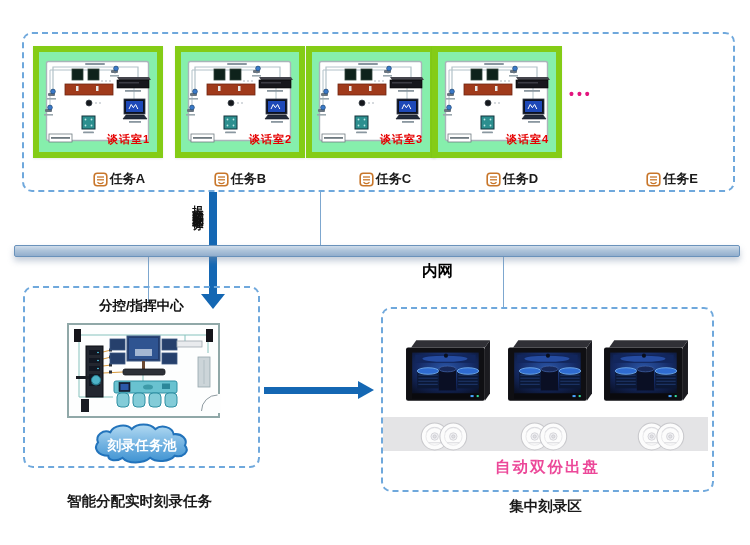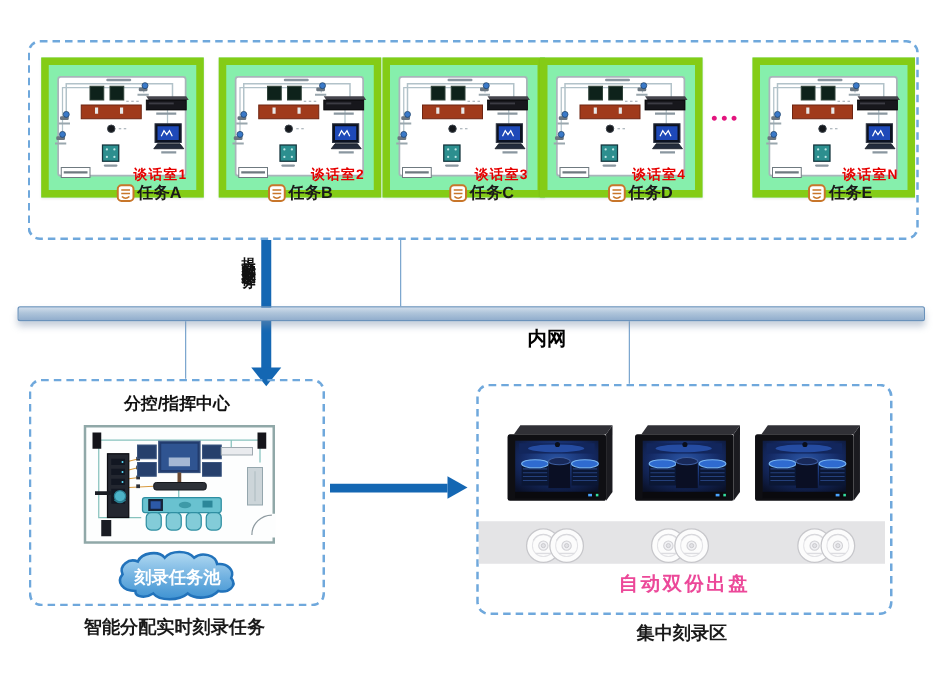--- a/index.html
+++ b/index.html
@@ -7,21 +7,21 @@
          font-family:"Liberation Sans","DejaVu Sans",sans-serif;color:#111;}
   
   .dashed-box{position:absolute;border:2px dashed #6FA8DC;border-radius:10px;background:transparent;}
   
   .room{position:absolute;top:46px;width:118px;height:100px;background:#86efac;
         border:6px solid #84cc16;box-shadow:0 1px 2px rgba(0,0,0,.08);}
   .room svg{display:block;width:118px;height:100px;}
   .room-label{position:absolute;right:7px;bottom:5px;font-size:11px;font-weight:bold;
               color:#E60000;letter-spacing:1px;white-space:nowrap;}
   
-  .task{position:absolute;top:143px;width:110px;height:22px;display:flex;align-items:center;
+  .task{position:absolute;top:168px;width:110px;height:22px;display:flex;align-items:center;
         justify-content:center;gap:2px;}
   .task svg{width:15px;height:15px;flex:0 0 auto;}
   .task-label{font-size:13px;font-weight:bold;color:#1a1a1a;white-space:nowrap;}
   .dots{position:absolute;left:569px;top:86px;font-size:14px;font-weight:bold;
         color:#E3157E;letter-spacing:3px;white-space:nowrap;}
   
   .vline{position:absolute;width:1px;background:#7da7cf;}
   .arrow-shaft-v{position:absolute;left:209px;top:192px;width:8px;height:103px;background:#1467B3;}
   .arrow-head-v{position:absolute;left:201px;top:294px;width:0;height:0;
                 border-left:12px solid transparent;border-right:12px solid transparent;
@@ -257,26 +257,20 @@
         <use href="#sym-room"></use>
       </svg>
     <span class="room-label">谈话室3</span>
   </div>
   <div class="room" style="left:432px;">
     <svg>
         <use href="#sym-room"></use>
       </svg>
     <span class="room-label">谈话室4</span>
   </div>
-  <div class="room" style="left:602px;">
-    <svg>
-        <use href="#sym-room"></use>
-      </svg>
-    <span class="room-label">谈话室N</span>
-  </div>
 
   <span class="dots">•••</span>
 
   <div class="task" style="left:64px;">
     <svg>
         <use href="#sym-task"></use>
       </svg>
     <span class="task-label">任务A</span>
   </div>
   <div class="task" style="left:185px;">
@@ -308,21 +302,21 @@
   <div class="vline" style="left:148px;top:257px;height:46px;"></div>
   <div class="vline" style="left:503px;top:257px;height:50px;"></div>
 
   <div class="arrow-shaft-v"></div>
   <div class="arrow-head-v"></div>
   <div class="submit-label">提交实时刻录任务</div>
 
   <div class="net-bar"></div>
   <div class="net-label">内网</div>
 
-  <div class="dashed-box" style="left:23px;top:303px;width:233px;height:178px;">
+  <div class="dashed-box" style="left:23px;top:286px;width:233px;height:178px;">
     <div class="cc-title">分控/指挥中心</div>
     <svg style="position:absolute;left:40px;top:31px;width:157px;height:103px;">
         <use href="#sym-control"></use>
       </svg>
     <svg style="position:absolute;left:62px;top:134px;width:110px;height:45px;" viewBox="0 0 106 44">
       <path d="M20,33 C10,33 5,26 10,20 C7,13 15,7 22,10 C25,3 38,1 43,7 C48,1 61,1 66,7 C72,2 83,5 84,12 C92,11 98,17 95,23 C100,29 93,35 85,33 C80,39 67,40 61,35 C54,41 39,41 34,35 C28,39 20,38 20,33 Z" fill="url(#gCloud)" stroke="#2273BB" stroke-width="2"></path>
       <text x="53" y="27" text-anchor="middle" font-size="13.5" font-weight="bold" fill="#ffffff">刻录任务池</text>
     </svg>
   </div>
   <div class="caption" style="left:23px;top:492px;width:233px;">智能分配实时刻录任务</div>

